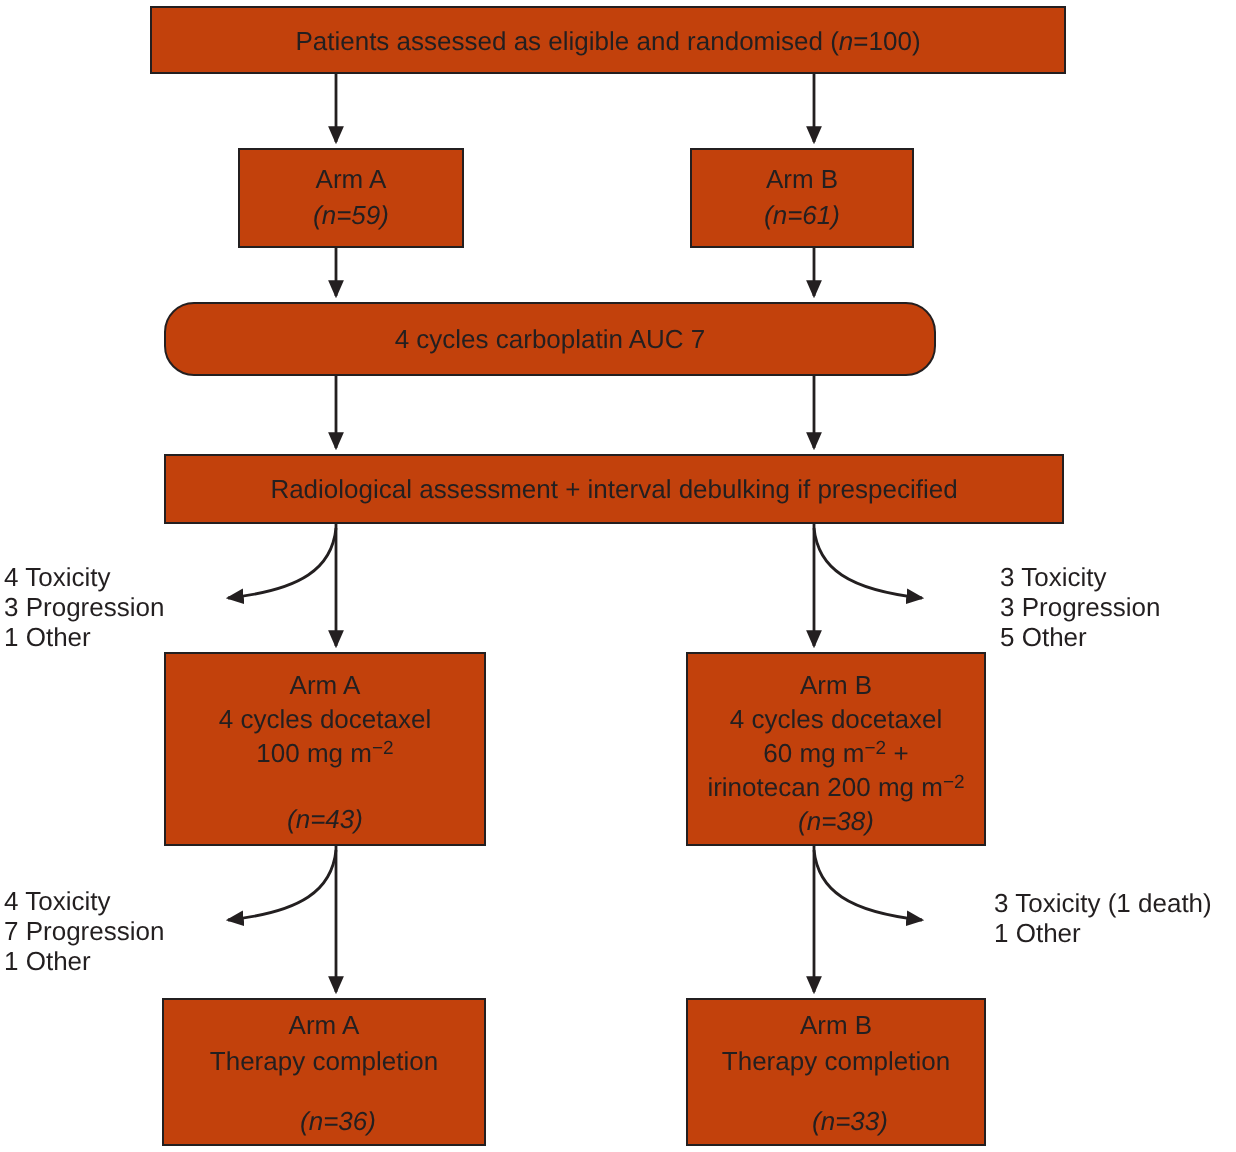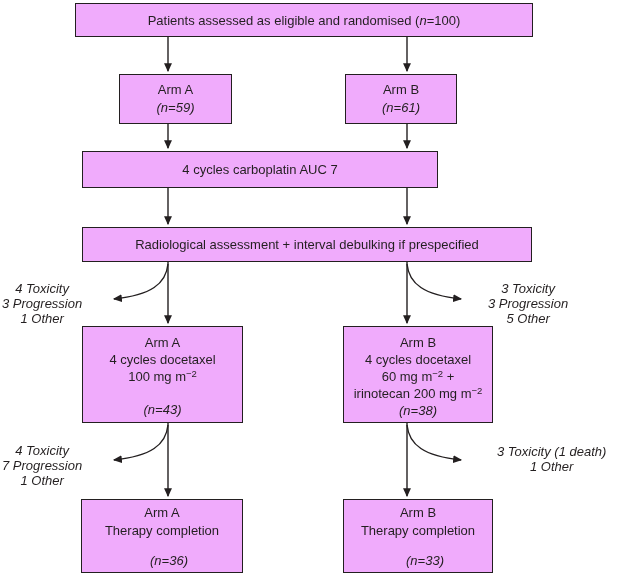--- a/index.html
+++ b/index.html
@@ -18,57 +18,55 @@
     font-size: 13px;
   }
   #connectors {
     position: absolute;
     left: 0; top: 0;
     width: 618px; height: 576px;
   }
   .box {
     position: absolute;
     border: 1.5px solid #231f20;
-    background: #f0abfc;
+    background: #c2410c;
     box-sizing: border-box;
     display: flex;
     flex-direction: column;
     align-items: center;
     justify-content: center;
     text-align: center;
     line-height: 17px;
   }
   .box .ln { white-space: nowrap; }
   .box sup {
     font-size: 9.5px;
     line-height: 0;
     vertical-align: 4px;
   }
   .nval { font-style: italic; }
   .single { flex-direction: row; }
   #box-eligible        { left: 75px;  top: 3px;   width: 458px; height: 34px; }
   #box-arm-a           { left: 119px; top: 74px;  width: 113px; height: 50px; line-height: 18px; }
   #box-arm-b           { left: 345px; top: 74px;  width: 112px; height: 50px; line-height: 18px; }
-  #box-carboplatin     { left: 82px;  top: 151px; width: 356px; height: 37px; }
+  #box-carboplatin     { left: 82px;  top: 151px; width: 386px; height: 37px; border-radius: 15px; }
   #box-radiological    { left: 82px;  top: 227px; width: 450px; height: 35px; text-align: right; }
   #box-arm-a-docetaxel { left: 82px;  top: 326px; width: 161px; height: 97px; justify-content: flex-start; padding-top: 7px; }
   #box-arm-b-docetaxel { left: 343px; top: 326px; width: 150px; height: 97px; justify-content: flex-start; padding-top: 7px; }
   #box-arm-a-completion{ left: 81px;  top: 499px; width: 162px; height: 74px; justify-content: flex-start; padding-top: 4px; line-height: 18px; }
   #box-arm-b-completion{ left: 343px; top: 499px; width: 150px; height: 74px; justify-content: flex-start; padding-top: 4px; line-height: 18px; }
   .gap16 { margin-top: 16px; }
   .gap12 { margin-top: 12px; margin-left: 14px; }
   .exit-label {
     position: absolute;
-    font-style: italic;
     line-height: 15px;
     white-space: nowrap;
-    text-align: center;
   }
   #exit-radiology-left  { left: 2px;   top: 281px; }
-  #exit-radiology-right { left: 488px; top: 281px; }
+  #exit-radiology-right { left: 500px; top: 281px; }
   #exit-docetaxel-left  { left: 2px;   top: 443px; }
   #exit-docetaxel-right { left: 497px; top: 444px; }
 </style>
 </head>
 <body>
 
 <div id="canvas">
 
   <svg id="connectors" viewBox="0 0 618 576" xmlns="http://www.w3.org/2000/svg">
     <defs>

